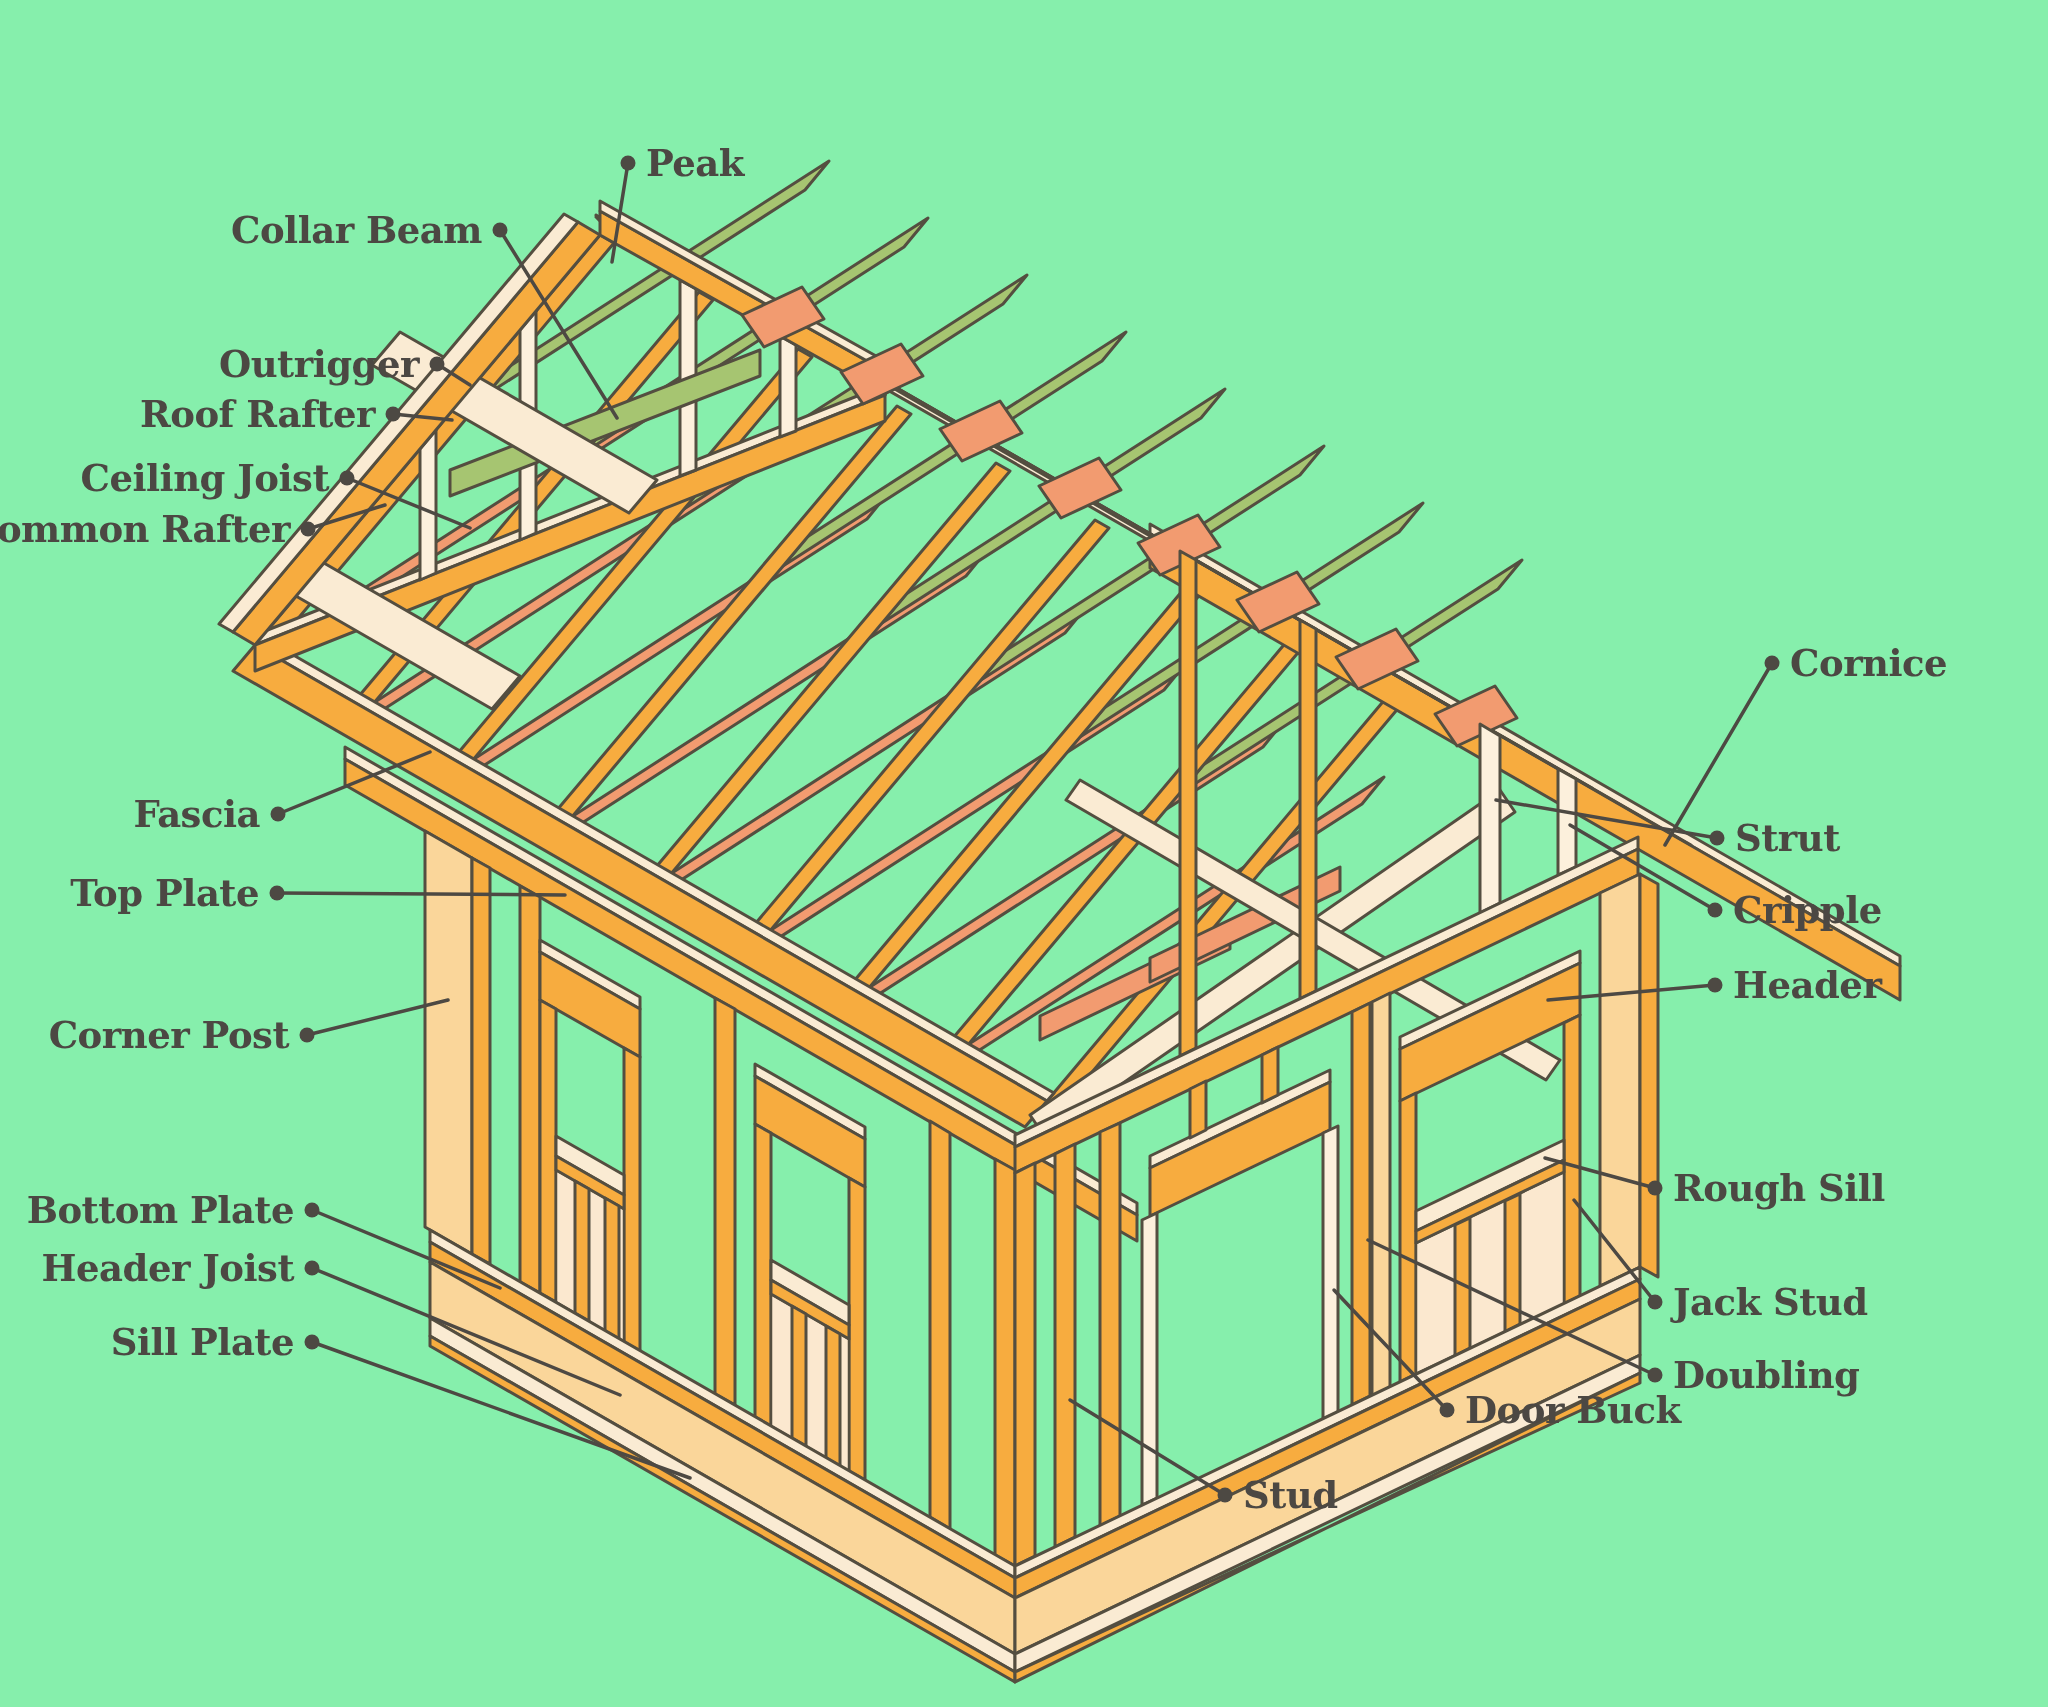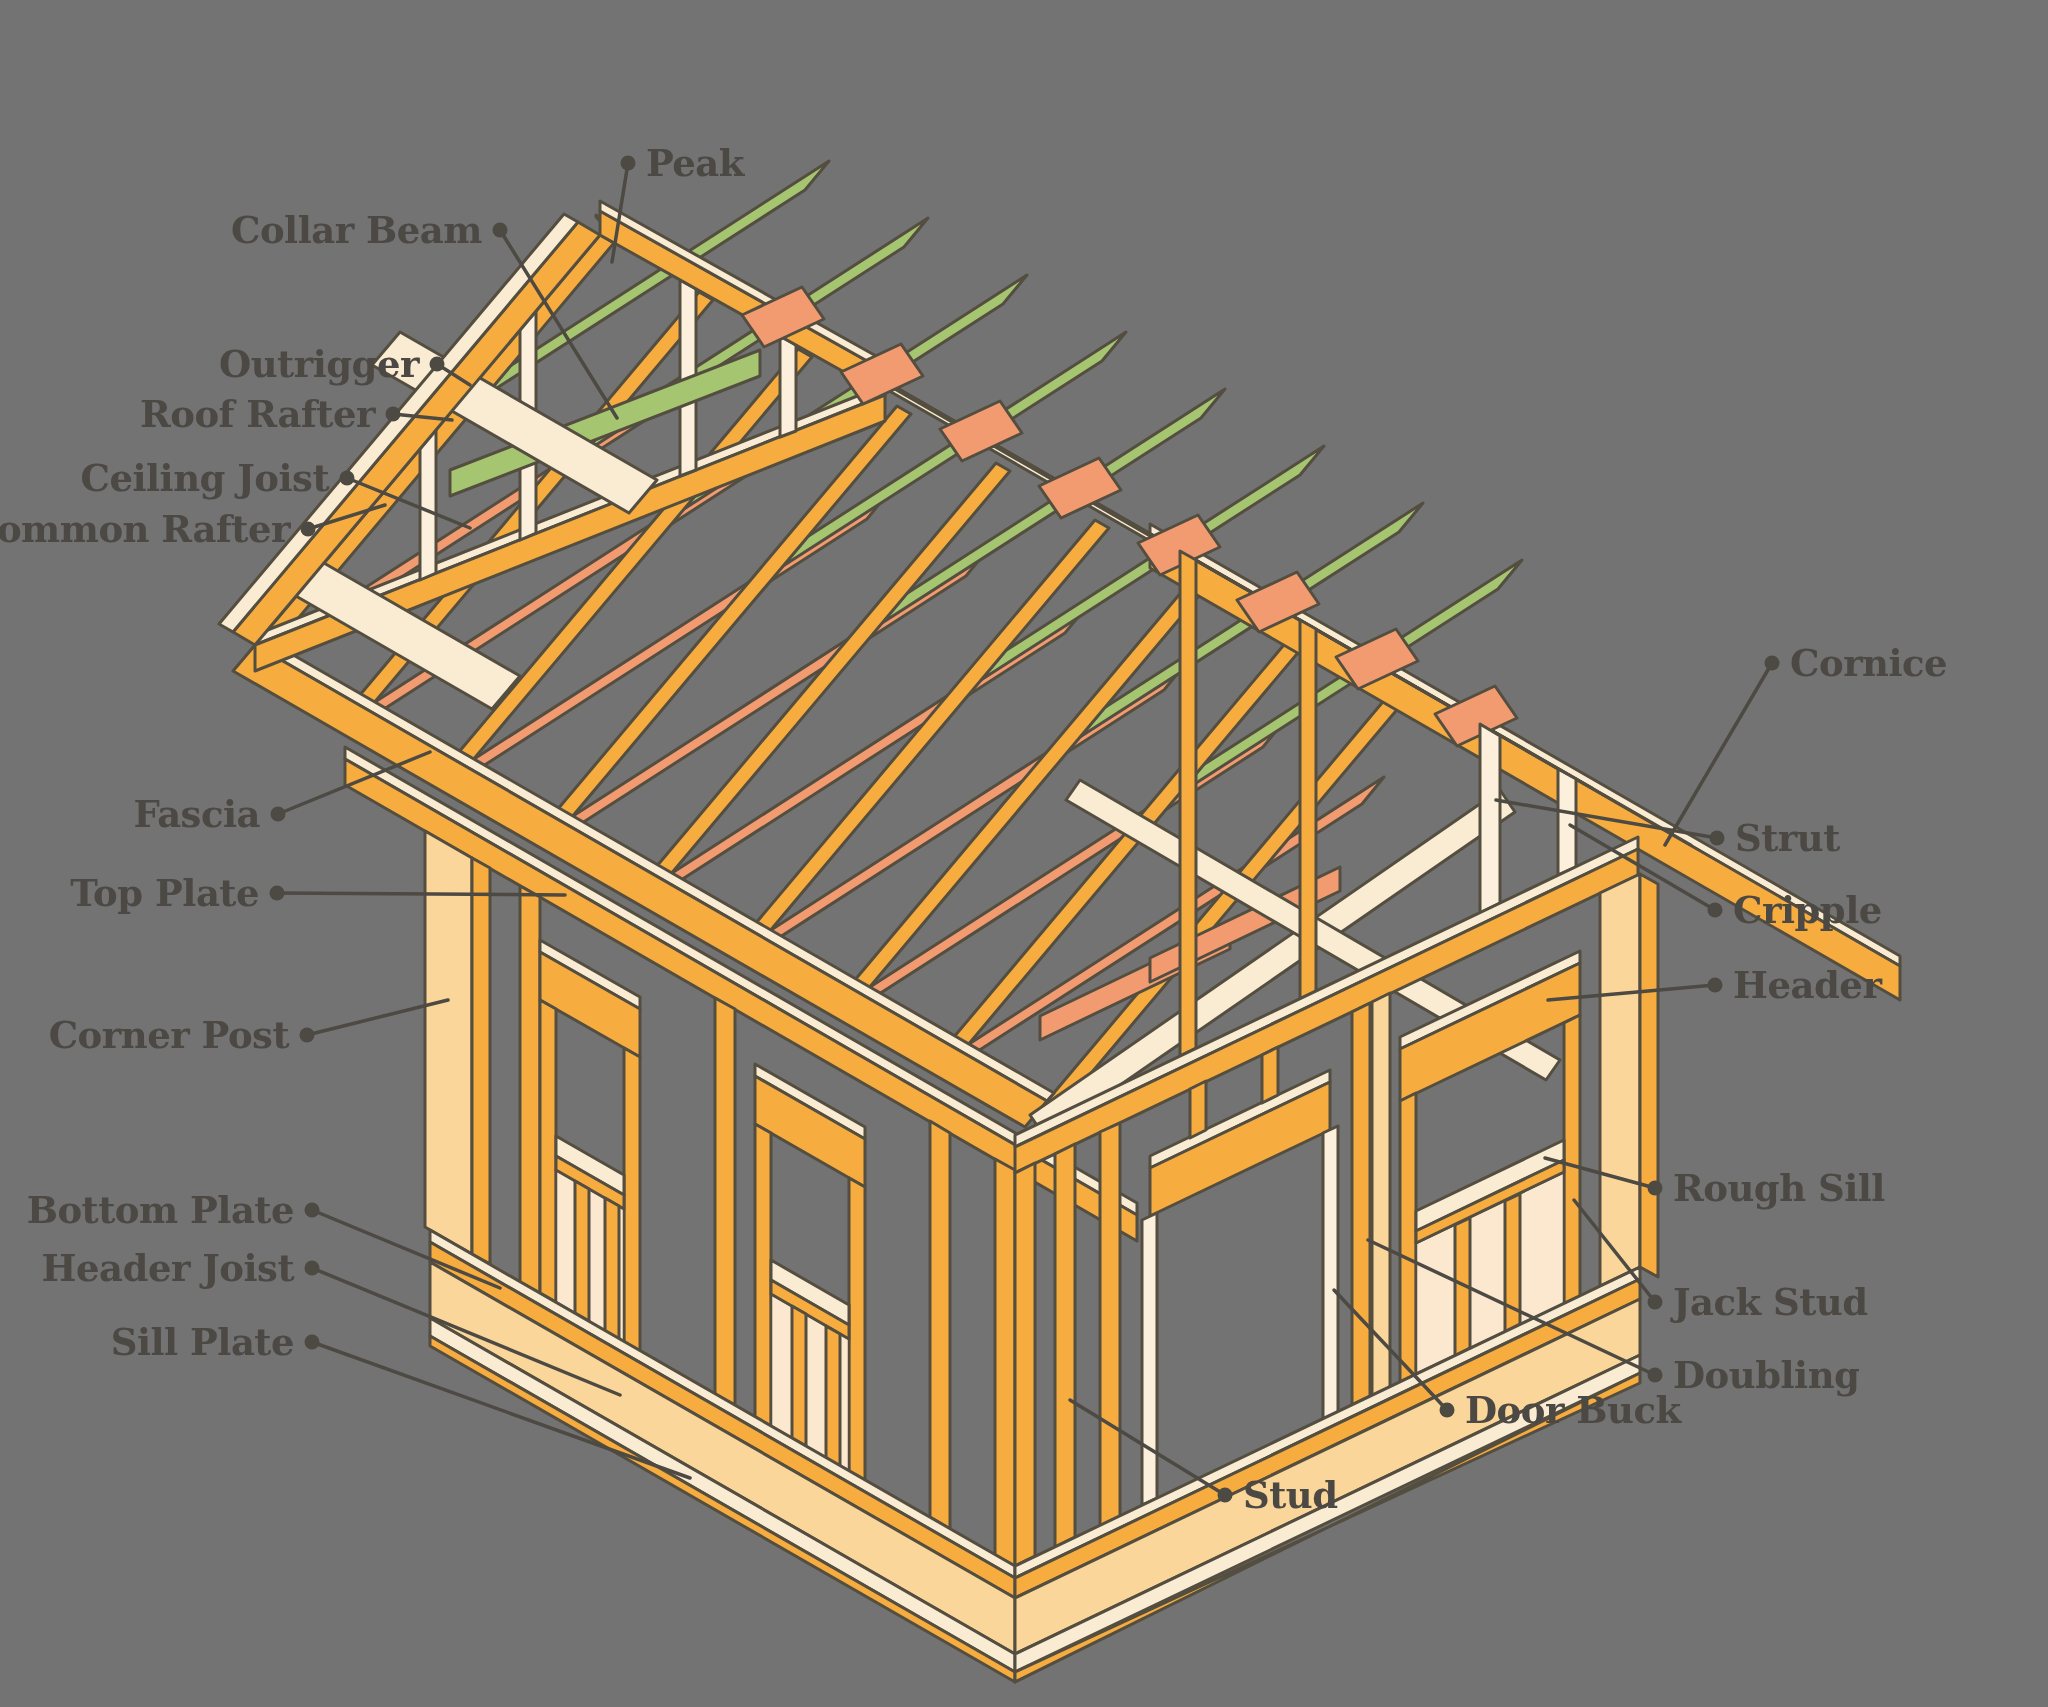--- a/index.html
+++ b/index.html
@@ -1,16 +1,16 @@
 <!DOCTYPE html>
 <html><head>
 <meta charset="utf-8">
 <style>
   html,body{margin:0;padding:0;background:#ffffff;}
-  .stage{position:relative;width:2048px;height:1707px;background:#737373;overflow:hidden;
+  .stage{position:relative;width:2048px;height:1707px;background:#86efac;overflow:hidden;
          font-family:"DejaVu Serif", "Liberation Serif", serif;}
   svg{position:absolute;inset:0;}
   
   .yl{fill:#F7AC3F;stroke:#544E40;stroke-width:3;stroke-linejoin:round;}
   .lt{fill:#FAD69A;stroke:#544E40;stroke-width:3;stroke-linejoin:round;}
   .cr{fill:#FAEBD3;stroke:#544E40;stroke-width:3;stroke-linejoin:round;}
   .cr2{fill:#FCF0DC;stroke:#544E40;stroke-width:3;stroke-linejoin:round;}
   .gn{fill:#A6C571;stroke:#544E40;stroke-width:3;stroke-linejoin:round;}
   .sm{fill:#F29B70;stroke:#544E40;stroke-width:3;stroke-linejoin:round;}
   .fillpanel{fill:#FBE8CF;stroke:#544E40;stroke-width:2.5;stroke-linejoin:round;}

